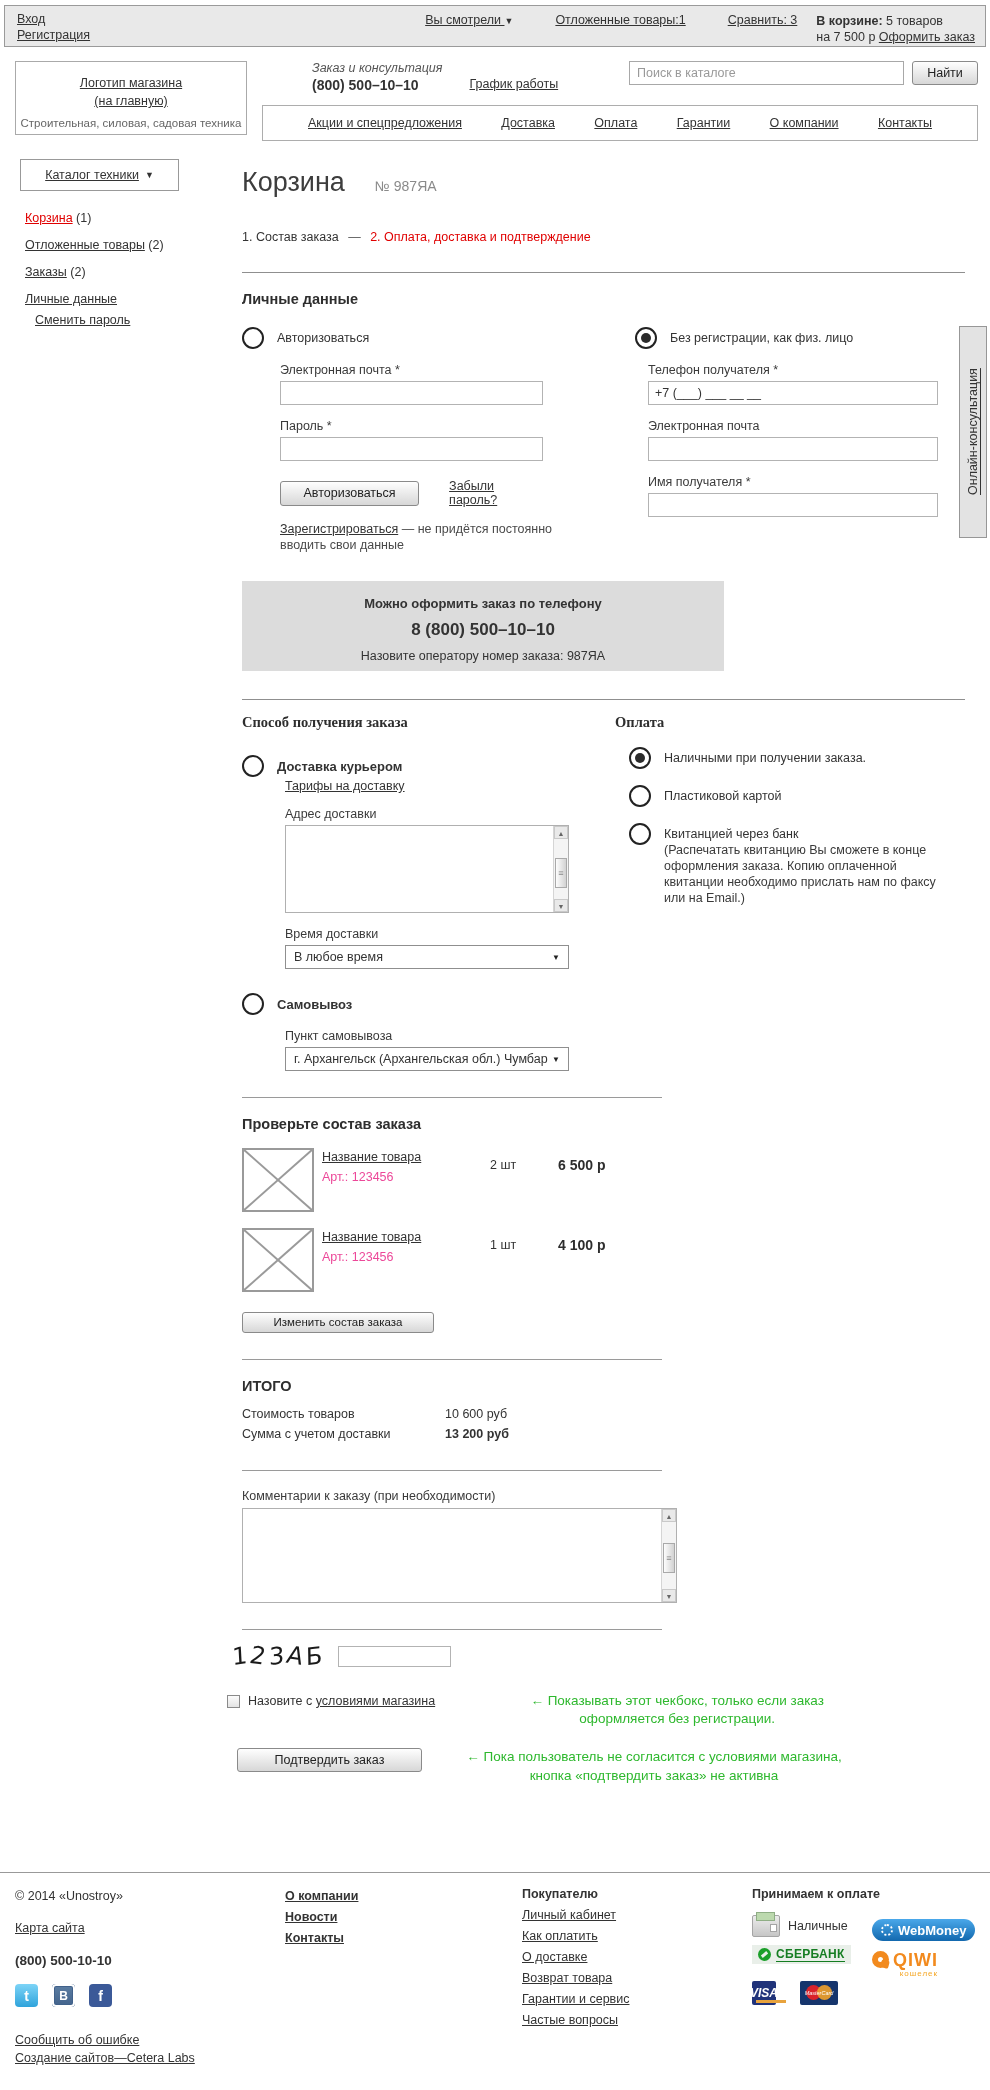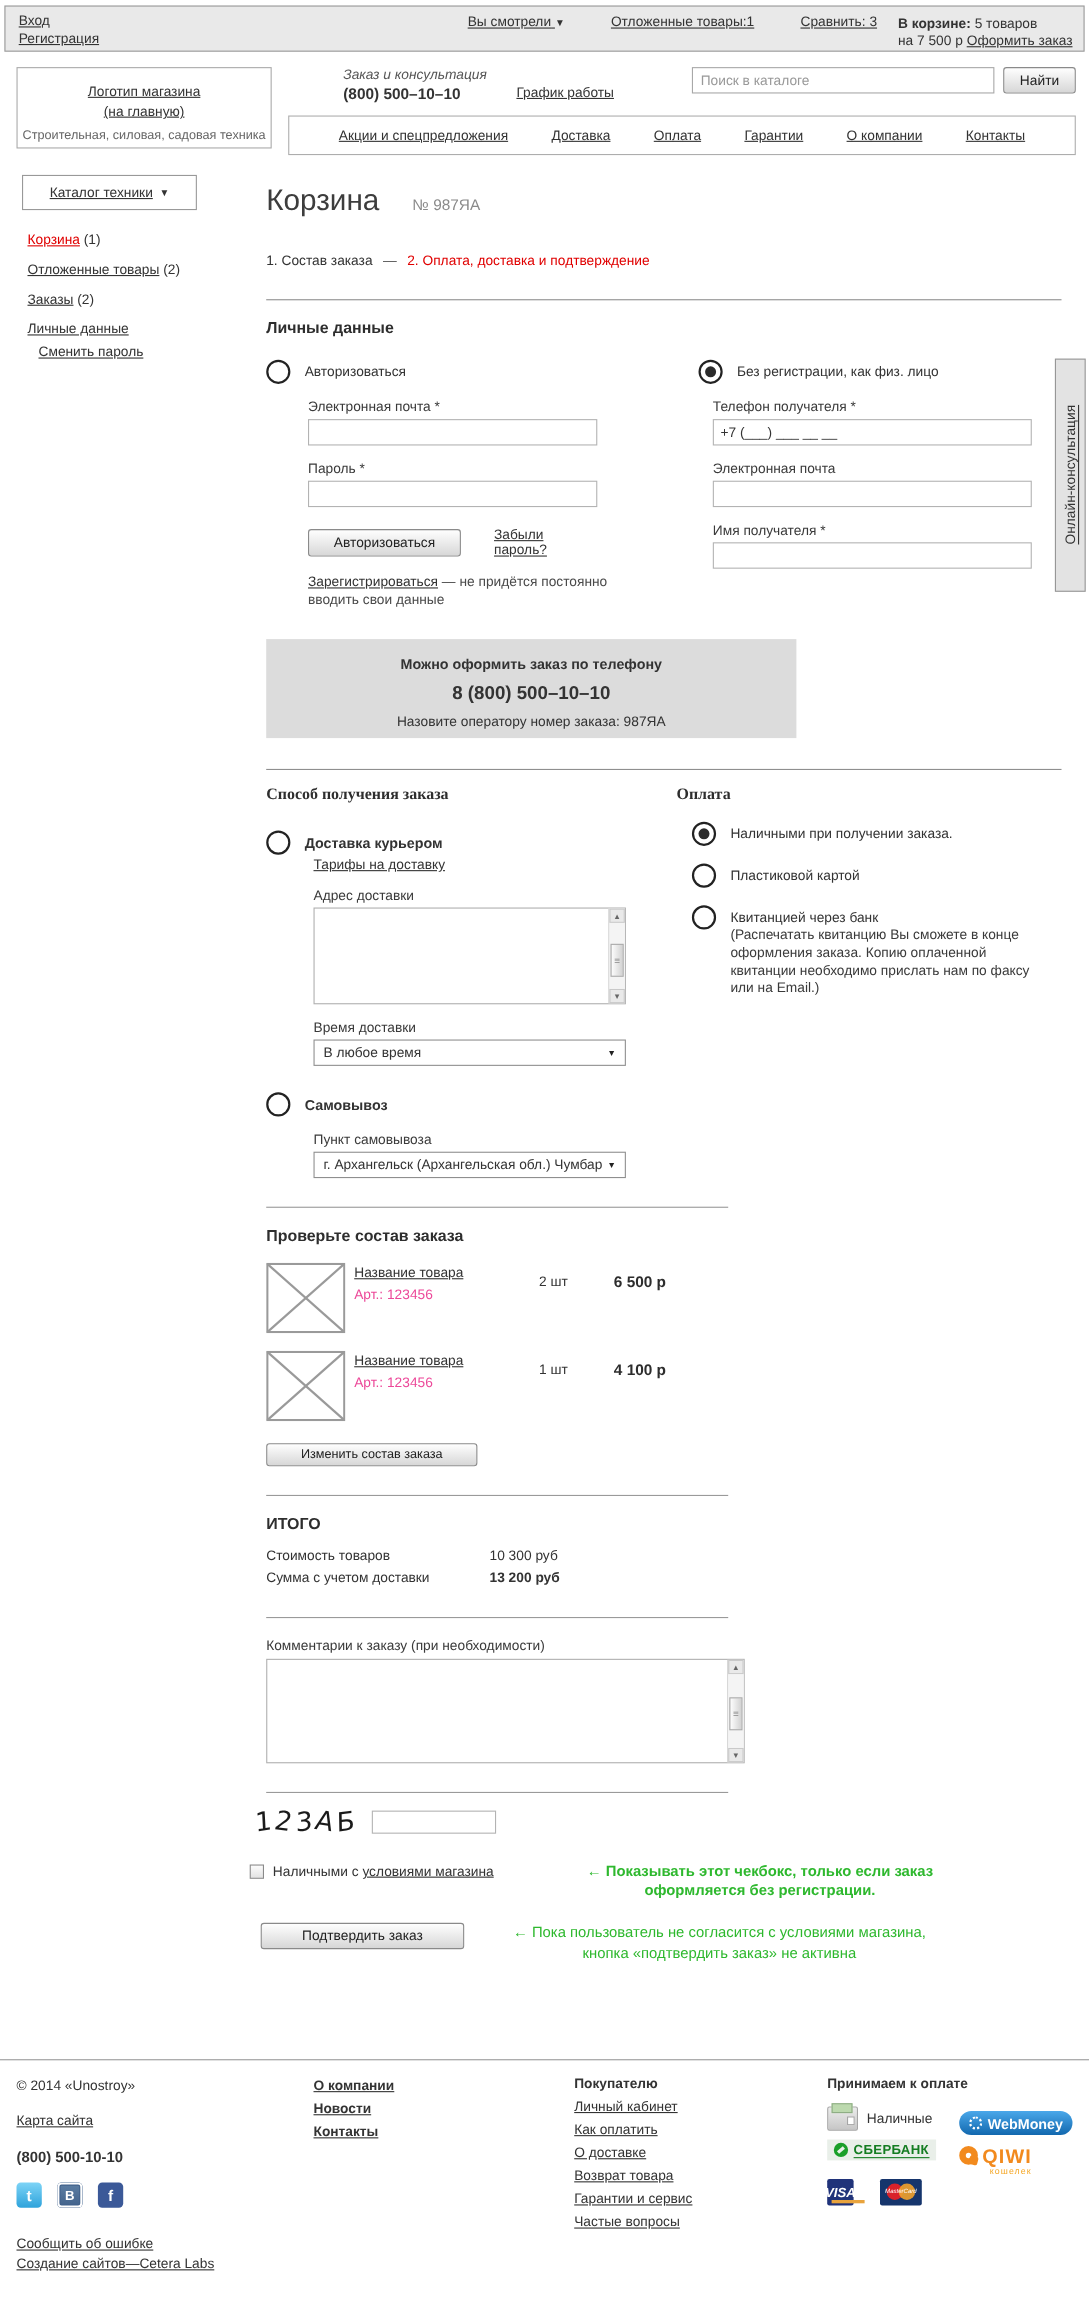--- a/index.html
+++ b/index.html
@@ -118,21 +118,21 @@
 
   .captcha-row { display:flex; align-items:center; margin-top:12px; margin-left:-10px; gap:12px; }
   .captcha { font-size:24px; letter-spacing:3px; color:#1a1a1a; transform:skewX(-6deg); font-family:"DejaVu Sans", sans-serif; }
   .captcha span { display:inline-block; }
   .captcha-input { width:113px; height:21px; }
 
   .agree-row { display:flex; align-items:flex-start; margin-top:24px; margin-left:-15px; }
   .checkbox { width:13px; height:13px; border:1px solid #8a8a8a; background:linear-gradient(#fcfcfc,#e3e3e3); flex:none; margin-top:1px; cursor:pointer; }
   .agree-lbl { margin-left:8px; white-space:nowrap; }
   .green-note { color:#2eb82e; font-size:13.5px; line-height:1.35; text-align:center; }
-  .note1 { margin-left:62px; width:360px; margin-top:-2px;font-weight:bold; }
+  .note1 { margin-left:62px; width:360px; margin-top:-2px; }
   .confirm-row { display:flex; align-items:flex-start; margin-top:20px; margin-left:-5px; }
   .confirm-btn { width:185px; height:24px; line-height:22px; }
   .note2 { margin-left:42px; width:380px; }
 
   
   .chat-tab { position:absolute; right:3px; top:326px; width:28px; height:212px; background:#e3e3e3; border:1px solid #979797; writing-mode:vertical-rl; transform:rotate(180deg); display:flex; align-items:center; justify-content:center; font-size:12.5px; color:#333; text-decoration:underline; cursor:pointer; }
 
   
   .footer { position:absolute; left:0; top:1872px; width:990px; height:218px; border-top:1px solid #999; }
   .f-col { position:absolute; top:0; }
@@ -407,21 +407,21 @@
         <div class="prod-price">4 100 р</div>
       </div>
 
       <button class="btn3d edit-btn">Изменить состав заказа</button>
 
       <hr class="part">
       <h2 class="sec">ИТОГО</h2>
       <div class="totals">
         <div class="trow">
           <span class="tl">Стоимость товаров</span>
-          <span>10 300 руб</span>
+          <span>10 600 руб</span>
         </div>
         <div class="trow">
           <span class="tl">Сумма с учетом доставки</span>
           <span class="b">13 200 руб</span>
         </div>
       </div>
 
       <hr class="part">
       <div class="comments-label">Комментарии к заказу (при необходимости)</div>
       <div class="ta comments-ta">
@@ -438,21 +438,21 @@
       <hr class="part">
 
       <div class="captcha-row">
         <span class="captcha"><span style="transform: rotate(-9deg);">1</span><span style="transform: rotate(7deg);">2</span><span style="transform: rotate(-6deg);">3</span><span style="transform: rotate(8deg);">А</span><span style="transform: rotate(-7deg);">Б</span></span>
         <input class="input captcha-input" type="text" style="">
       </div>
 
       <div class="agree-row">
         <span class="checkbox"></span>
         <span class="agree-lbl">
-          <span>Наличными с </span><a>условиями магазина</a>
+          <span>Назовите с </span><a>условиями магазина</a>
         </span>
         <div class="green-note note1">← Показывать этот чекбокс, только если заказ оформляется без регистрации.</div>
       </div>
 
       <div class="confirm-row">
         <button class="btn3d confirm-btn">Подтвердить заказ</button>
         <div class="green-note note2">← Пока пользователь не согласится с условиями магазина, кнопка «подтвердить заказ» не активна</div>
       </div>
     </div>
   </div>

